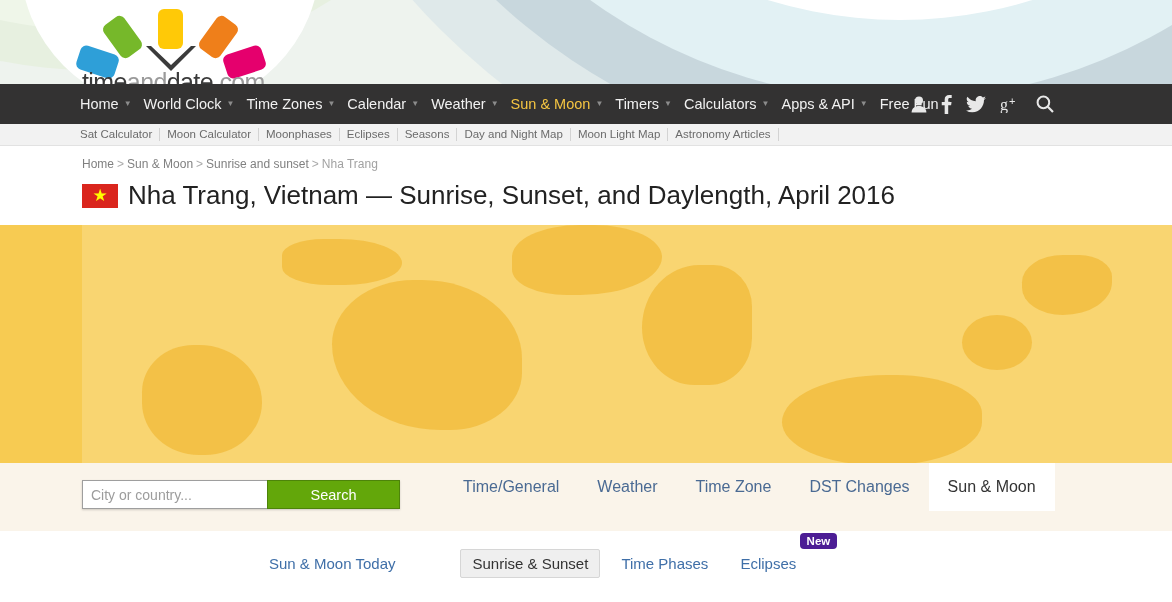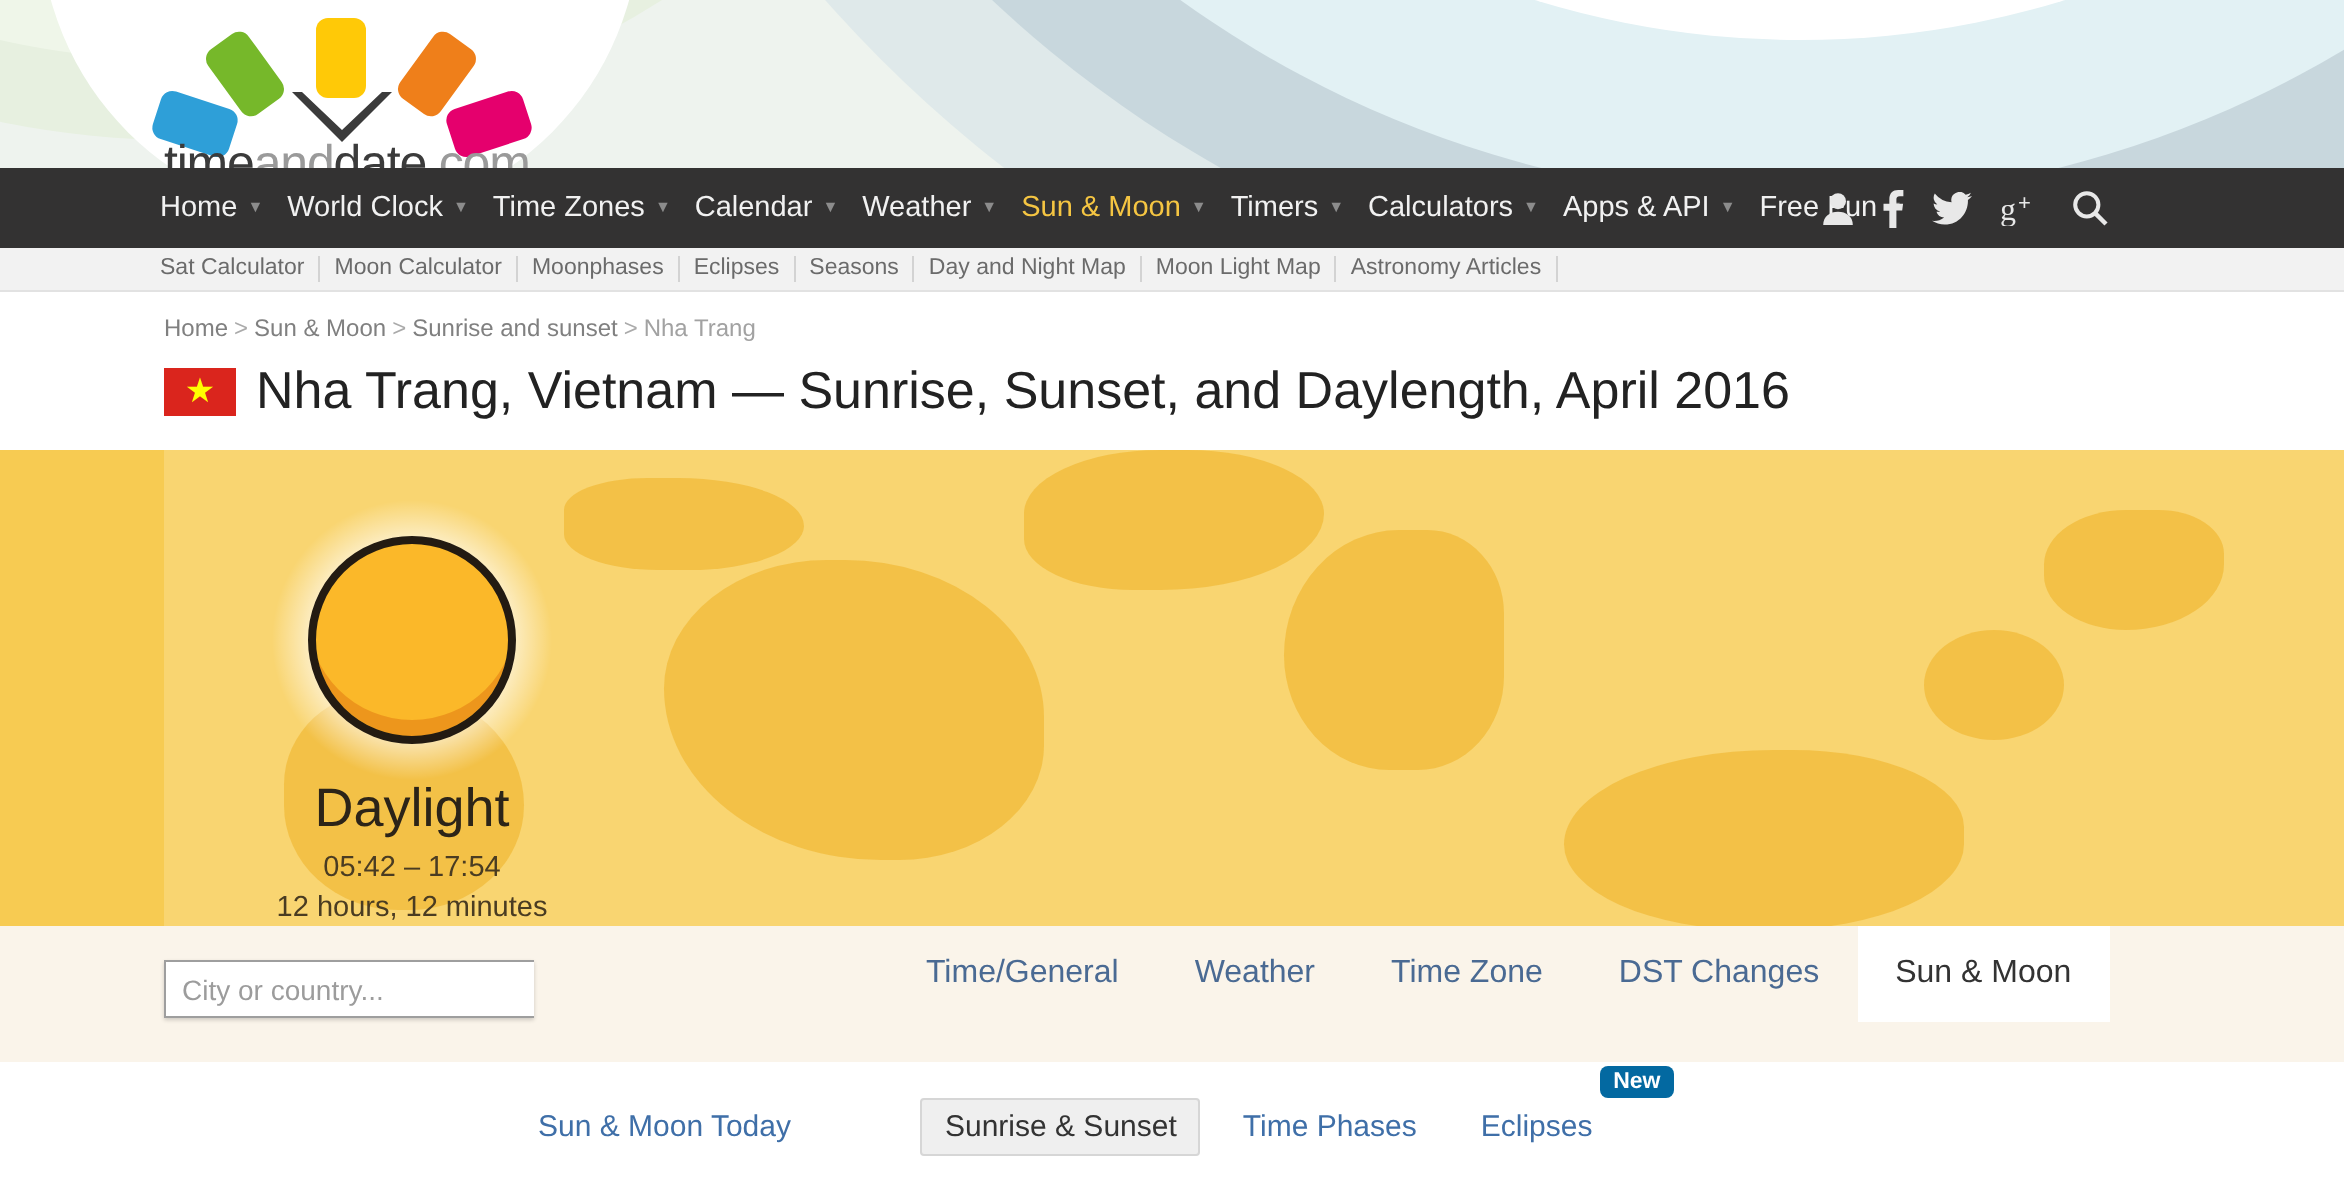--- a/index.html
+++ b/index.html
@@ -164,21 +164,21 @@
   }
   .subtab {
     font-size: 15px; color: #3f6fa8; cursor: pointer; padding: 5px 11px;
     margin-right: 10px; white-space: nowrap; position: relative;
   }
   .subtab.active {
     background: #efefef; border: 1px solid #d6d6d6; color: #333; border-radius: 2px; margin-left: 44px;
   }
   .badge-new {
     position: absolute; right: -30px; top: -17px;
-    background: #0369a1; color: #fff; font-size: 11.5px;
+    background: #4c1d95; color: #fff; font-size: 11.5px;
     padding: 2px 7px; border-radius: 4px; font-weight: bold;
   }
 </style>
 </head>
 <body>
 
 <div class="banner">
   <div class="arcL1 arc"></div>
   <div class="arcL2 arc"></div>
   <div class="arc1 arc"></div>
@@ -303,34 +303,27 @@
     <div class="wmap w1"></div>
     <div class="wmap w2"></div>
     <div class="wmap w3"></div>
     <div class="wmap w4"></div>
     <div class="wmap w5"></div>
     <div class="wmap w6"></div>
     <div class="wmap w7"></div>
     <div class="wmap w8"></div>
   </div>
 
-  <div class="sun-col">
-    <div class="sun-glow">
-      <div class="sun-disc"></div>
-    </div>
-    <div class="daylight-label">Daylight</div>
-    <div class="daylight-times">05:42 – 17:54</div>
-    <div class="daylight-dur">12 hours, 12 minutes</div>
-  </div>
 
 </div>
 
 <div class="lower">
   <div class="search-wrap">
     <input class="search-input" type="text" placeholder="City or country..." style="">
+    <button class="search-btn">Search</button>
   </div>
 
   <div class="tabs">
     <div class="tab">Time/General</div>
     <div class="tab">Weather</div>
     <div class="tab">Time Zone</div>
     <div class="tab">DST Changes</div>
     <div class="tab active">Sun &amp; Moon</div>
   </div>
 </div>

